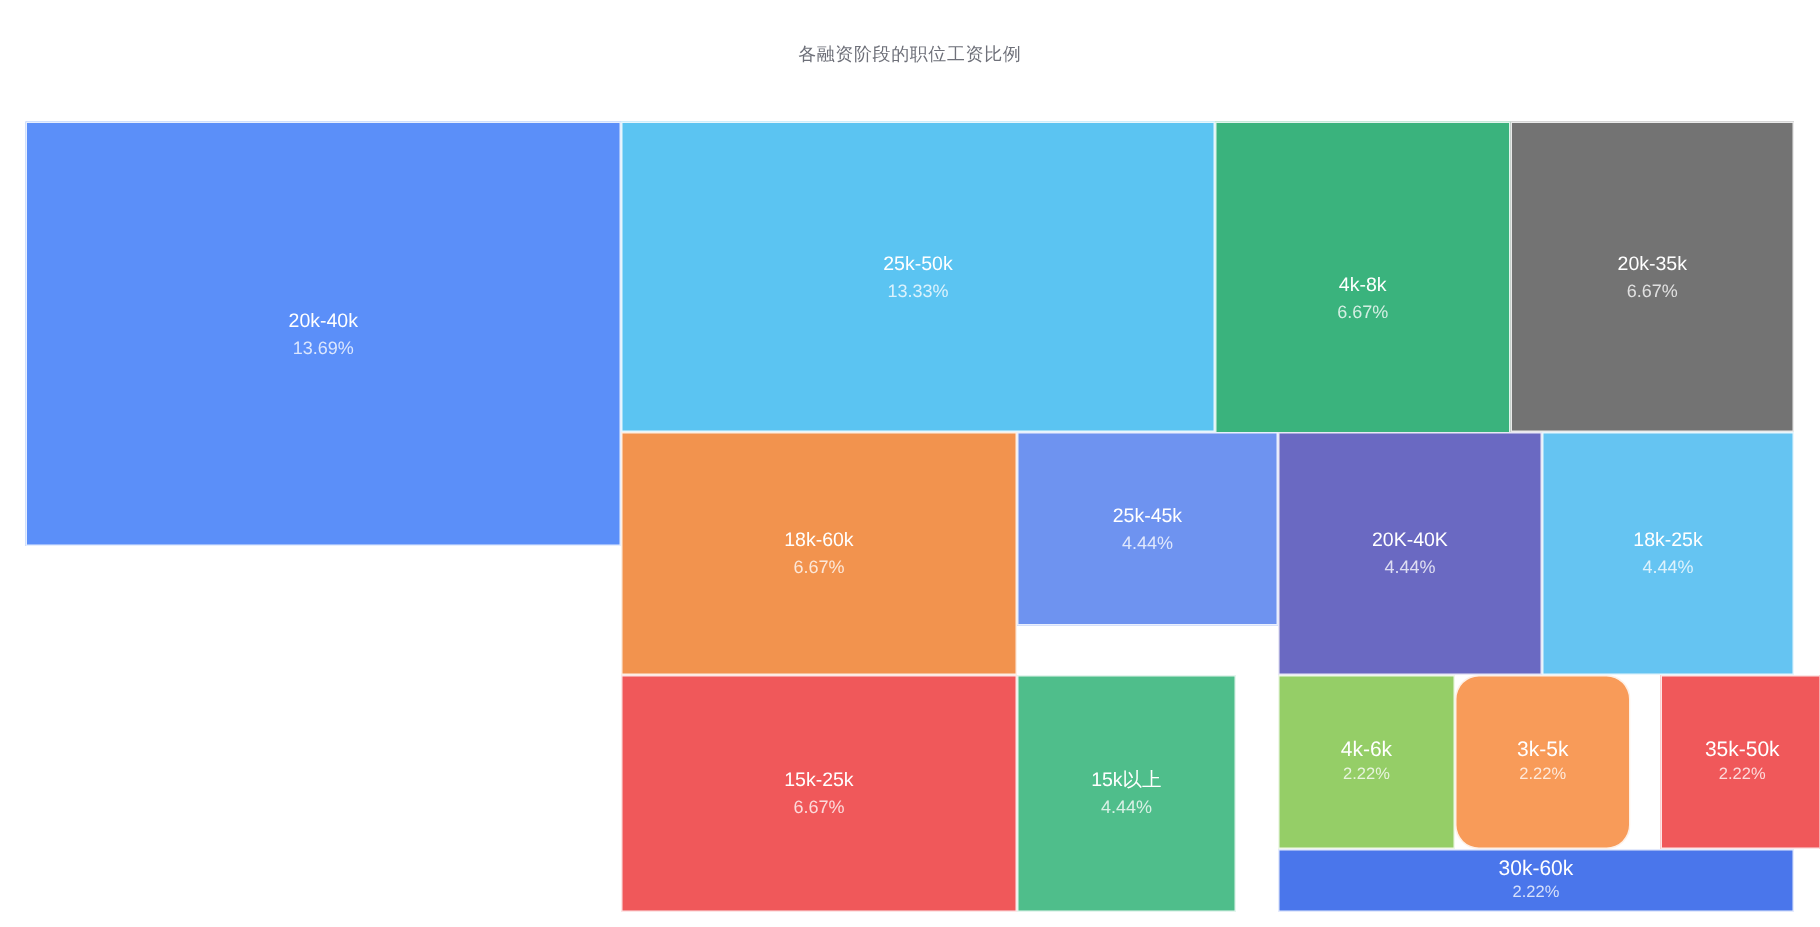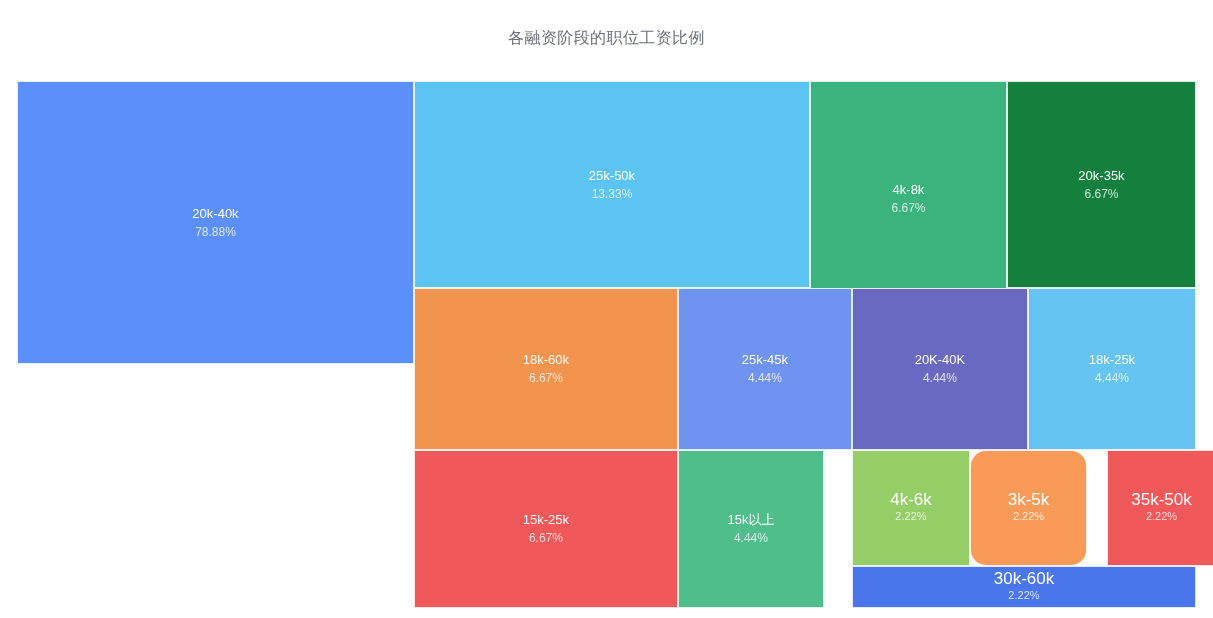--- a/index.html
+++ b/index.html
@@ -13,21 +13,21 @@
     font-family: "Liberation Sans", "DejaVu Sans", sans-serif;
     overflow: hidden;
     position: relative;
   }
   #chart-title {
     position: absolute;
     left: 0;
     top: 28px;
     width: 1213px;
     text-align: center;
-    font-size: 16px;
+    font-size: 12px;
     color: #6e7079;
     font-family: "Liberation Sans", "DejaVu Sans", sans-serif;
     letter-spacing: 0.4px;
   }
   #treemap {
     position: absolute;
     left: 17px;
     top: 81px;
     width: 1179px;
     height: 527px;
@@ -49,50 +49,50 @@
     line-height: 19px;
     color: #ffffff;
     white-space: nowrap;
   }
   .tile .tile-value {
     font-size: 12px;
     line-height: 18px;
     color: rgba(255,255,255,0.78);
     white-space: nowrap;
   }
-  .tile.small .tile-label { font-size: 17px; line-height: 17px; }
+  .tile.small .tile-label { font-size: 14px; line-height: 17px; }
   .tile.small .tile-value { font-size: 11px; line-height: 16px; }
 </style>
 </head>
 <body>
 
 <div id="chart-title">各融资阶段的职位工资比例</div>
 
 <div id="treemap">
     <div class="tile" style="left: 0px; top: 0px; width: 396.969px; height: 282.999px; background: rgb(91, 143, 249);">
       <div class="tile-label">20k-40k</div>
-      <div class="tile-value">78.88%</div>
+      <div class="tile-value">13.69%</div>
     </div>
     <div class="tile" style="left: 396.969px; top: 0px; width: 396.026px; height: 206.953px; background: rgb(91, 196, 242);">
       <div class="tile-label">25k-50k</div>
       <div class="tile-value">13.33%</div>
     </div>
     <div class="tile" style="left: 792.995px; top: 0px; width: 197.011px; height: 235px; background: rgb(58, 179, 125);">
       <div class="tile-label">4k-8k</div>
       <div class="tile-value">6.67%</div>
     </div>
-    <div class="tile" style="left: 990.006px; top: 0px; width: 188.994px; height: 206.953px; background: #15803d;">
+    <div class="tile" style="left: 990.006px; top: 0px; width: 188.994px; height: 206.953px; background: #737373;">
       <div class="tile-label">20k-35k</div>
       <div class="tile-value">6.67%</div>
     </div>
     <div class="tile" style="left: 396.969px; top: 206.953px; width: 263.978px; height: 162px; background: rgb(242, 147, 78);">
       <div class="tile-label">18k-60k</div>
       <div class="tile-value">6.67%</div>
     </div>
-    <div class="tile" style="left: 660.947px; top: 206.953px; width: 174.02px; height: 162px; background: rgb(110, 147, 240);">
+    <div class="tile" style="left: 660.947px; top: 206.953px; width: 174.02px; height: 129px; background: rgb(110, 147, 240);">
       <div class="tile-label">25k-45k</div>
       <div class="tile-value">4.44%</div>
     </div>
     <div class="tile" style="left: 834.968px; top: 206.953px; width: 176.025px; height: 162px; background: rgb(106, 105, 194);">
       <div class="tile-label">20K-40K</div>
       <div class="tile-value">4.44%</div>
     </div>
     <div class="tile" style="left: 1010.99px; top: 206.953px; width: 168.007px; height: 162px; background: rgb(101, 196, 242);">
       <div class="tile-label">18k-25k</div>
       <div class="tile-value">4.44%</div>

